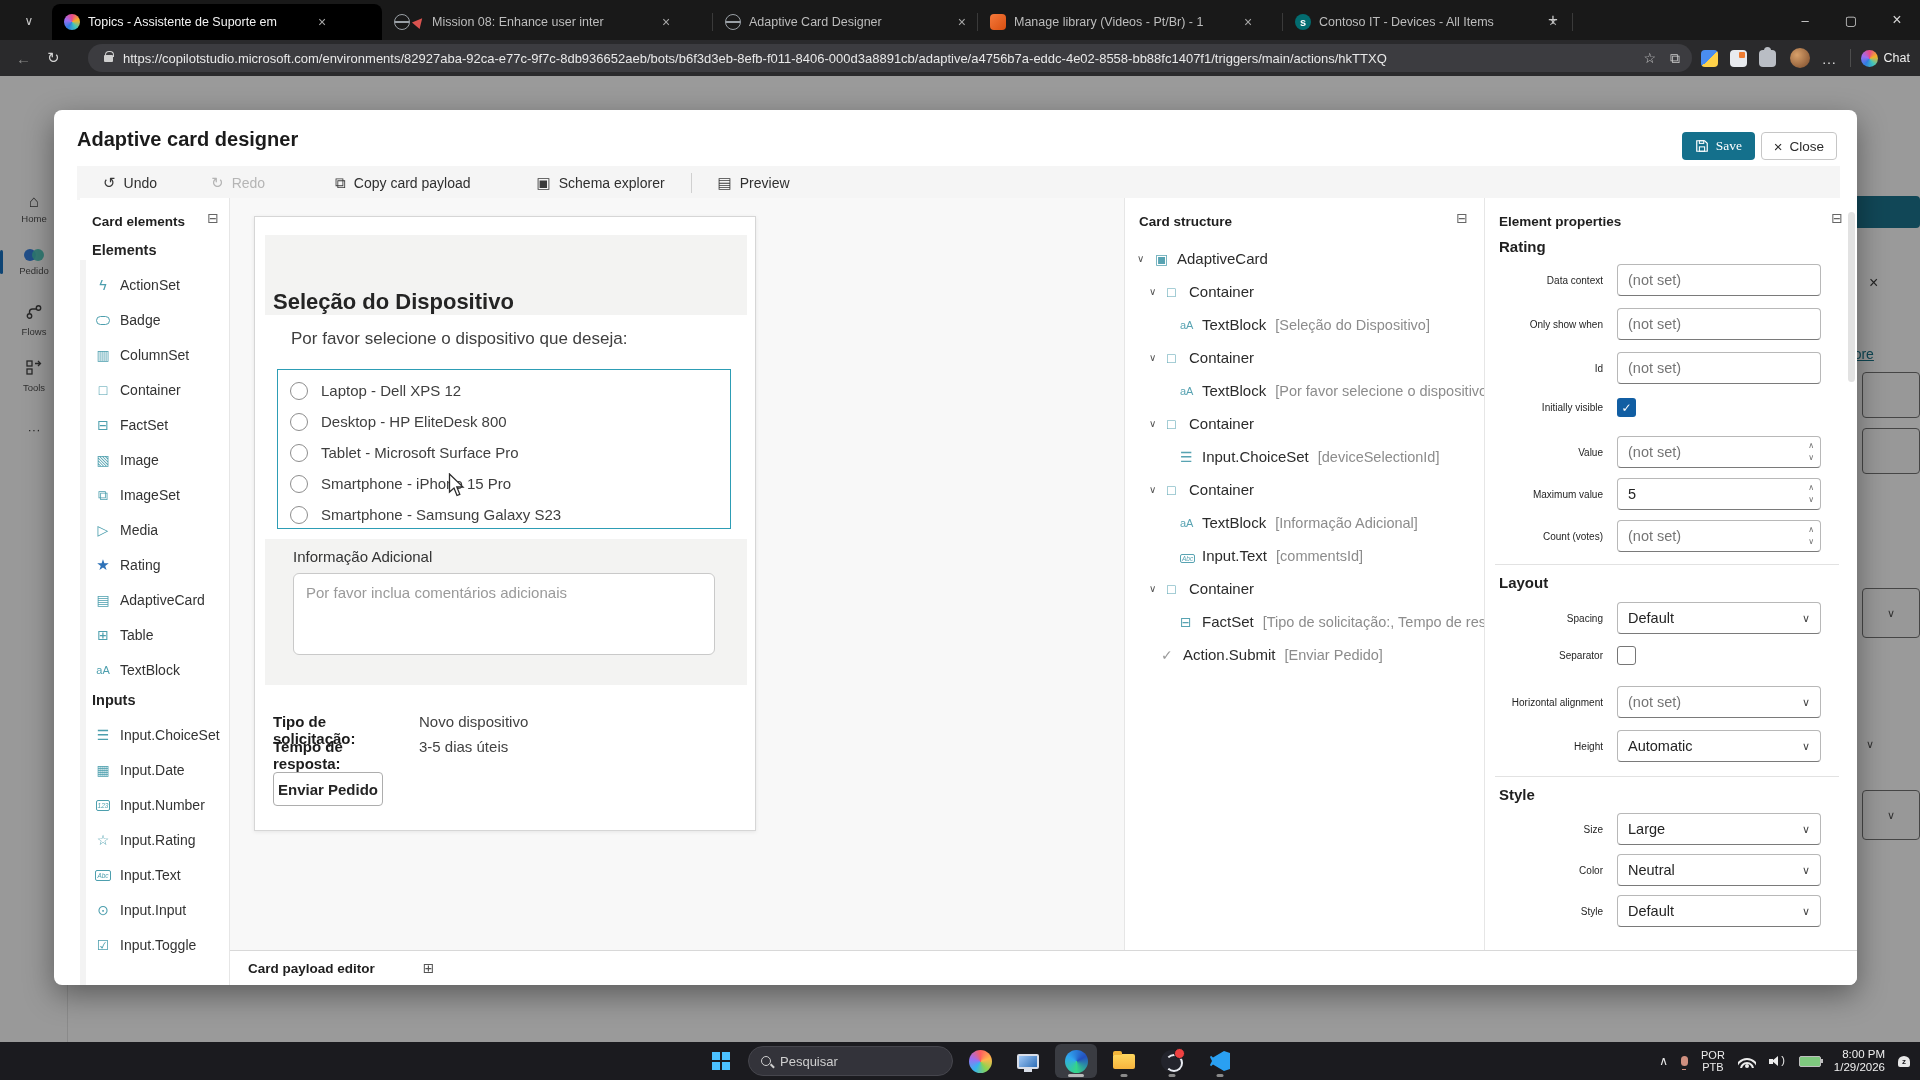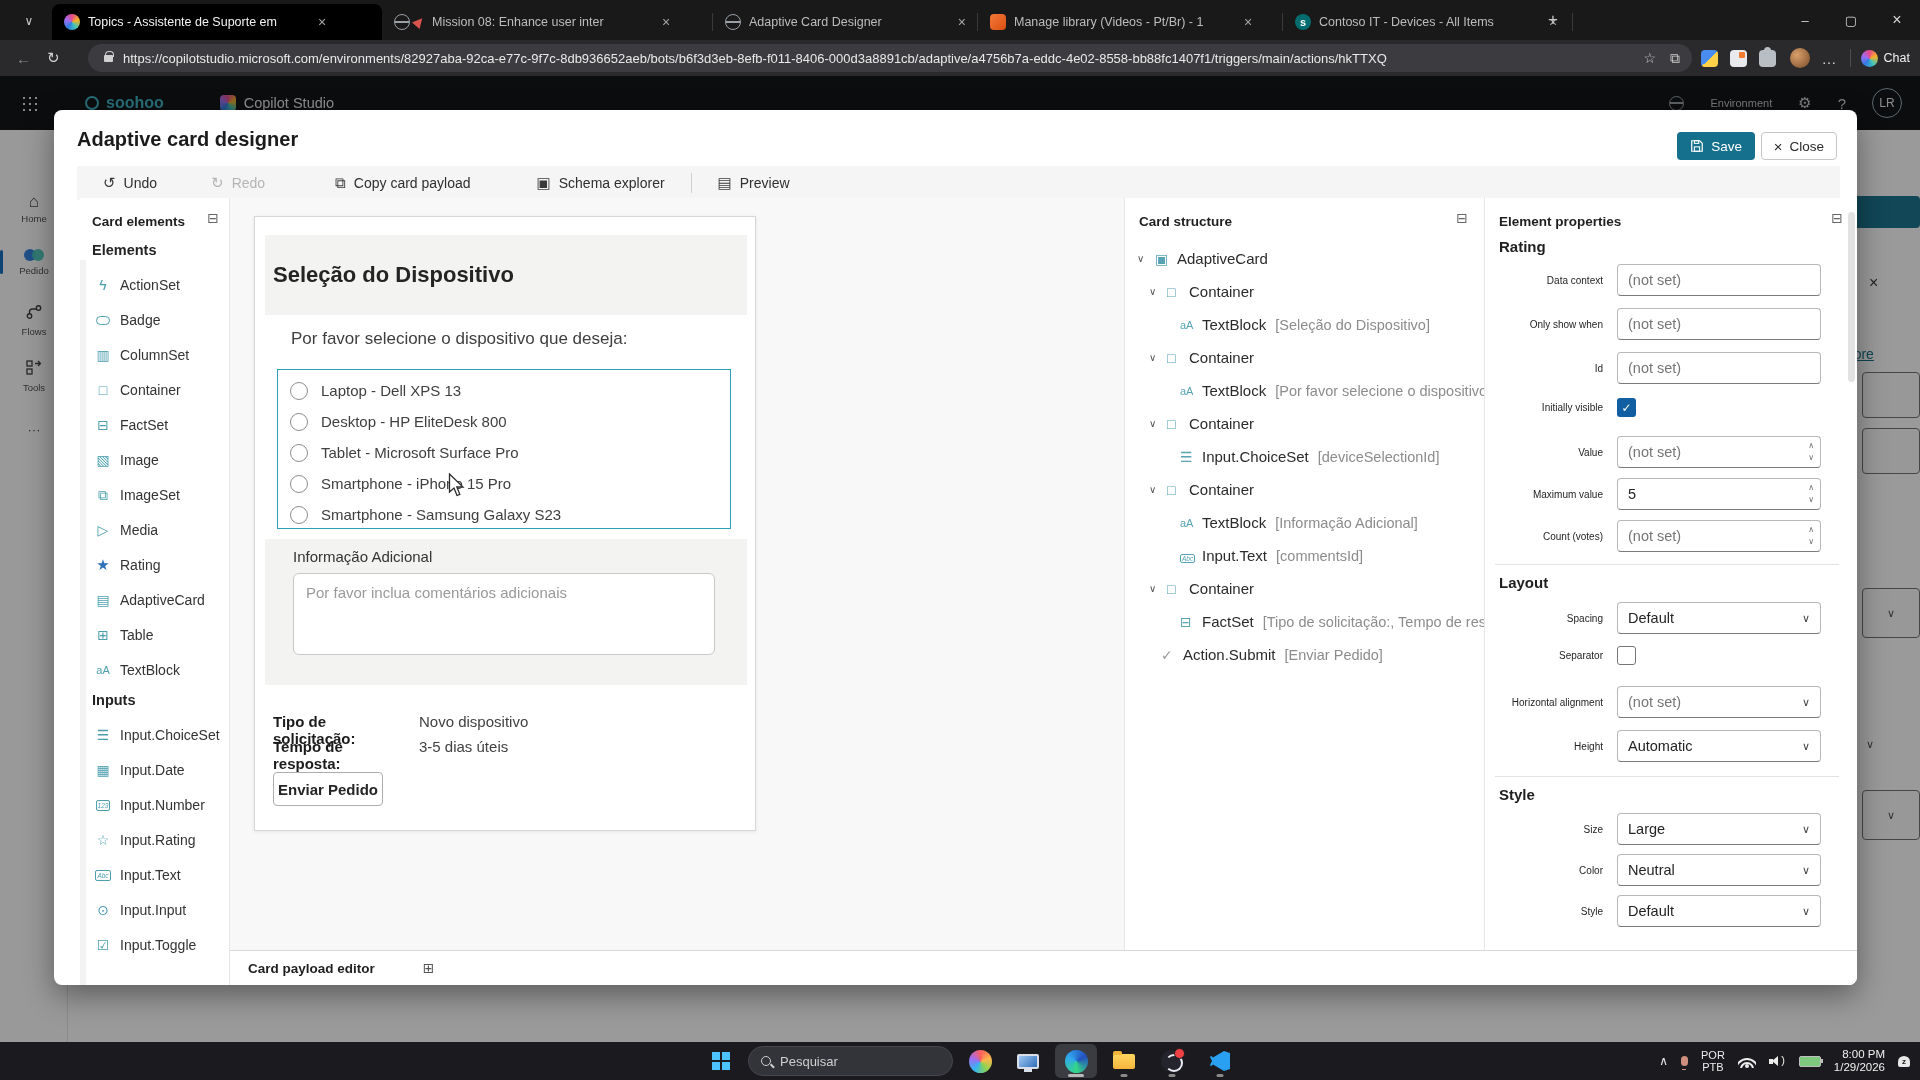--- a/index.html
+++ b/index.html
@@ -65,21 +65,21 @@
   .agents-ic::before{content:"";position:absolute;left:1px;top:1px;width:12px;height:12px;border-radius:50%;background:#2f7de1;}
   .agents-ic::after{content:"";position:absolute;right:1px;top:1px;width:12px;height:12px;border-radius:50%;background:#43c6b8;opacity:.92;}
   .rail-active-bar{position:absolute;left:0;top:120px;width:3px;height:24px;background:#0f6cbd;border-radius:2px;}
   .frag{position:absolute;color:#4a4a4a;}
   .frag-box{border:1.5px solid #6f6f6f;border-radius:4px;background:#fcfcfc;}
   #scrim{position:absolute;left:0;top:76px;width:1920px;height:966px;background:rgba(15,15,15,0.42);z-index:2;}
 
   
   #dialog{position:absolute;left:54px;top:110px;width:1803px;height:875px;background:#fff;border-radius:8px;box-shadow:0 10px 30px rgba(0,0,0,.4);z-index:5;overflow:hidden;}
   .dlg-title{position:absolute;left:23px;top:18px;font-size:20px;font-weight:700;color:#1b1b1b;}
-  .save-btn{position:absolute;right:102px;top:22px;height:28px;padding:0 13px;background:#14708c;border-radius:4px;color:#fff;font-size:13.5px;display:flex;align-items:center;gap:7px;}
+  .save-btn{position:absolute;right:102px;top:22px;height:28px;padding:0 13px;background:#14708c;border-radius:4px;color:#fff;font-size:13.5px;display:flex;align-items:center;gap:7px;font-family:Liberation Serif, serif;}
   .close-btn{position:absolute;right:20px;top:22px;height:28px;padding:0 12px;background:#fff;border:1px solid #c6c6c6;border-radius:4px;color:#2b2b2b;font-size:13.5px;display:flex;align-items:center;gap:7px;}
   .close-x{font-size:15px;color:#2b2b2b;}
   .dlg-toolbar{position:absolute;left:23px;top:56px;width:1763px;height:34px;background:#f5f5f5;display:flex;align-items:center;}
   .tb{display:flex;align-items:center;gap:8px;font-size:14px;color:#2f2f2f;margin-left:26px;}
   .tb .tb-ic{font-size:15px;color:#3a3a3a;}
   .tb.disabled,.tb.disabled .tb-ic{color:#b5b5b5;}
   .tb-div{width:1px;height:20px;background:#d0d0d0;margin-left:26px;}
 
   .panel-hdr{position:absolute;top:98px;height:26px;font-size:13.5px;font-weight:700;color:#1f1f1f;display:flex;align-items:center;}
   .collapse-ic{position:absolute;top:100px;font-size:14px;color:#666;}
@@ -247,38 +247,20 @@
     <span class="more-dots">…</span>
     <span class="nav-div"></span>
     <span class="chat-btn">
       <span class="chat-ic"></span>
       <span>Chat</span>
     </span>
   </div>
 </div>
 
 <div id="appbg">
-  <div id="appheader">
-    <span class="waffle"></span>
-    <span class="brand">
-      <span class="brand-ic"></span>
-      <span>soohoo</span>
-    </span>
-    <span class="product">
-      <span class="product-ic"></span>
-      <span>Copilot Studio</span>
-    </span>
-    <div class="hdr-right">
-      <span class="favicon fav-globe" style="width:15px;height:15px"></span>
-      <span class="env-label">Environment</span>
-      <span class="hdr-ic">⚙</span>
-      <span class="hdr-ic">?</span>
-      <span class="lr-avatar">LR</span>
-    </div>
-  </div>
   <div id="leftrail">
     <span class="rail-active-bar"></span>
     <div class="rail-item" style="top:62px">
       <div class="rail-ic">⌂</div>
       <div class="rail-lbl">Home</div>
     </div>
     <div class="rail-item" style="top:118px">
       <div class="agents-ic"></div>
       <div class="rail-lbl">Pedido</div>
     </div>
@@ -447,28 +429,28 @@
         <span class="el-label">Input.Input</span>
       </div>
     <div class="el-item" style="top:730px">
         <span class="ic">☑</span>
         <span class="el-label">Input.Toggle</span>
       </div>
   </div>
 
   <div id="panel-canvas">
     <div id="acard">
-      <div class="emph" style="top:18px;height:80px;display:flex;align-items:center;">
+      <div class="emph" style="top:18px;height:80px;display:flex;align-items:flex-end;">
         <div class="acard-title">Seleção do Dispositivo</div>
       </div>
       <div class="acard-prompt">Por favor selecione o dispositivo que deseja:</div>
       <div class="choice-box">
         <div class="choice-row">
             <span class="radio"></span>
-            <span class="choice-lbl">Laptop - Dell XPS 13</span>
+            <span class="choice-lbl">Laptop - Dell XPS 12</span>
           </div>
         <div class="choice-row">
             <span class="radio"></span>
             <span class="choice-lbl">Desktop - HP EliteDesk 800</span>
           </div>
         <div class="choice-row">
             <span class="radio"></span>
             <span class="choice-lbl">Tablet - Microsoft Surface Pro</span>
           </div>
         <div class="choice-row">

